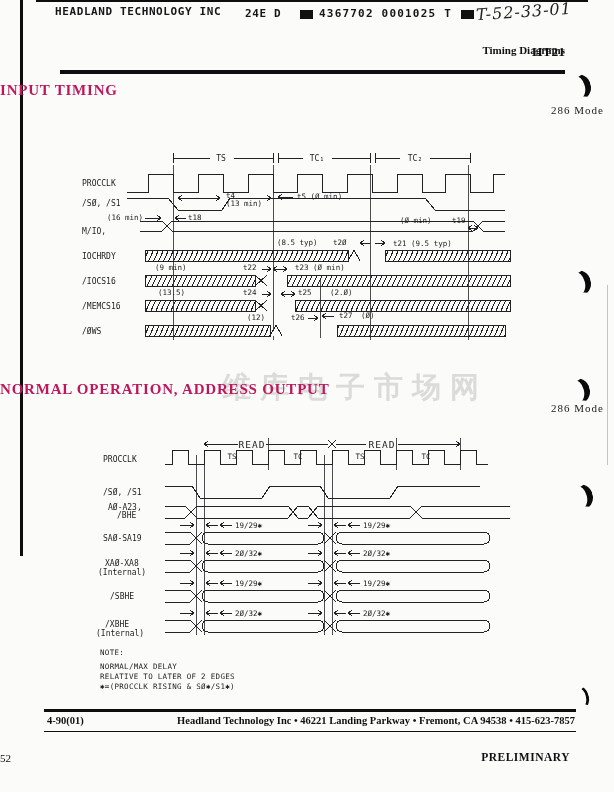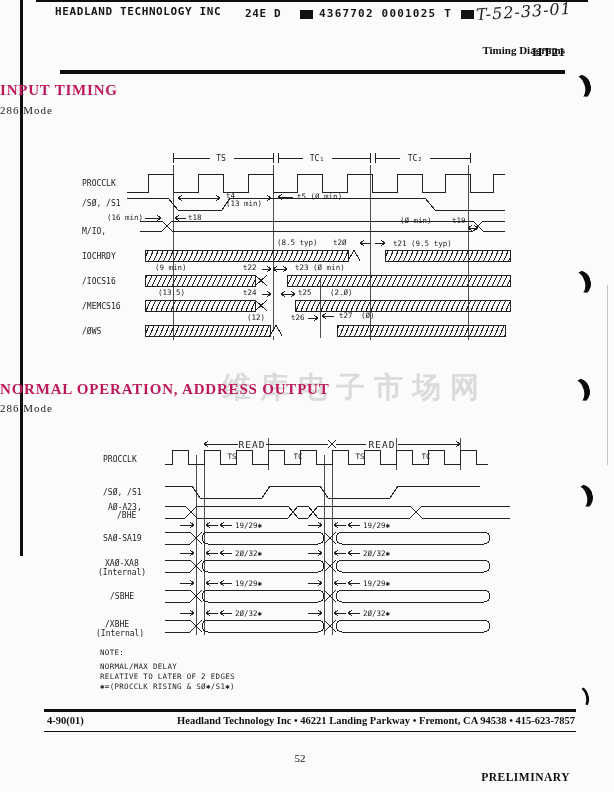--- a/index.html
+++ b/index.html
@@ -9,30 +9,30 @@
   
   .ocr{font:bold 11px "DejaVu Sans Mono",monospace;letter-spacing:.6px;color:#161616;}
   .sq{width:13px;height:9px;background:#111;}
   .hand{font:italic 16px "DejaVu Serif",serif;transform:rotate(-4deg);color:#222;letter-spacing:1px;}
   .hdr-right{right:49px;text-align:right;font-family:"Liberation Serif",serif;color:#111;}
   .part{font-weight:bold;font-size:13.5px;margin-top:16px;}
   .sect{font-weight:bold;font-size:11px;}
   .rule{background:#0e0e0e;}
   
   .t1{left:0;width:604px;font:bold 15px "Liberation Serif",serif;letter-spacing:.8px;color:#be185d;}
-  .t2{left:0;width:604px;text-align:left;font:11px "Liberation Serif",serif;letter-spacing:1px;color:#1a1a1a;}
+  .t2{left:0;width:604px;text-align:right;font:11px "Liberation Serif",serif;letter-spacing:1px;color:#1a1a1a;}
   
   svg text{font:7.5px "DejaVu Sans Mono",monospace;fill:#1c1c1c;}
   svg text.lbl{font-size:8px;}
   svg text.rd{font-size:9.5px;letter-spacing:1px;}
   svg path,svg rect{shape-rendering:crispEdges;}
   
   .note{font:7.5px "DejaVu Sans Mono",monospace;color:#1c1c1c;letter-spacing:.3px;}
   .foot{font:bold 10.5px "Liberation Serif",serif;color:#101010;}
-  .prelim{font:bold 11.5px "Liberation Serif",serif;letter-spacing:.5px;color:#101010;margin-top:20px;}
+  .prelim{font:bold 11.5px "Liberation Serif",serif;letter-spacing:.5px;color:#101010;}
   .pageno{font:11px "Liberation Serif",serif;color:#101010;}
   
   .crescent{width:19px;height:23px;border-radius:50%;
             border:2px solid transparent;border-right:6px solid #0a0a0a;transform:rotate(-14deg);}
   .crescent.small{width:12px;height:19px;border-right:3px solid #0a0a0a;}
   .wm{font:bold 29px "Liberation Serif",serif;color:#bcbcbc;opacity:.5;letter-spacing:9px;white-space:nowrap;}
 </style>
 </head>
 <body>
 
@@ -209,16 +209,16 @@
 
   <div class="abs note" style="left:100px;top:648px;">NOTE:</div>
   <div class="abs note" style="left:100px;top:662px;">NORMAL/MAX DELAY</div>
   <div class="abs note" style="left:100px;top:672px;">RELATIVE TO LATER OF 2 EDGES</div>
   <div class="abs note" style="left:100px;top:682px;">✱=(PROCCLK RISING &amp; SØ✱/S1✱)</div>
 
   <div class="abs rule" style="left:44px;top:709px;width:532px;height:3px;"></div>
   <div class="abs foot" style="left:47px;top:715px;">4-90(01)</div>
   <div class="abs foot" style="left:95px;top:715px;width:480px;text-align:right;">Headland Technology Inc •  46221 Landing Parkway •  Fremont, CA 94538 •  415-623-7857</div>
   <div class="abs rule" style="left:44px;top:731px;width:532px;height:1px;"></div>
-  <div class="abs pageno" style="left:0;top:752px;width:600px;text-align:center;">52</div>
+  <div class="abs pageno" style="left:0;top:752px;width:600px;text-align:left;">52</div>
   <div class="abs prelim" style="right:44px;top:751px;">PRELIMINARY</div>
 
 </div>
 
 </body></html>

